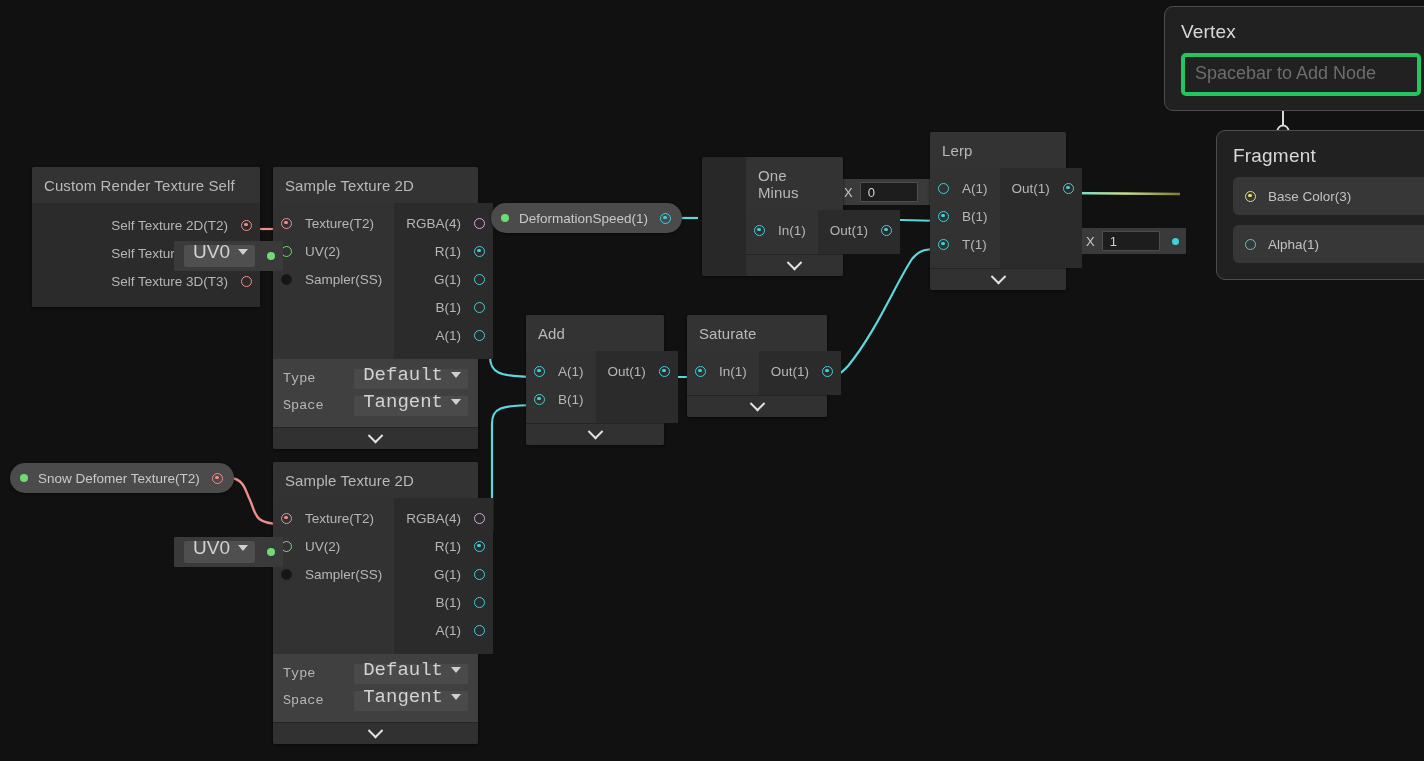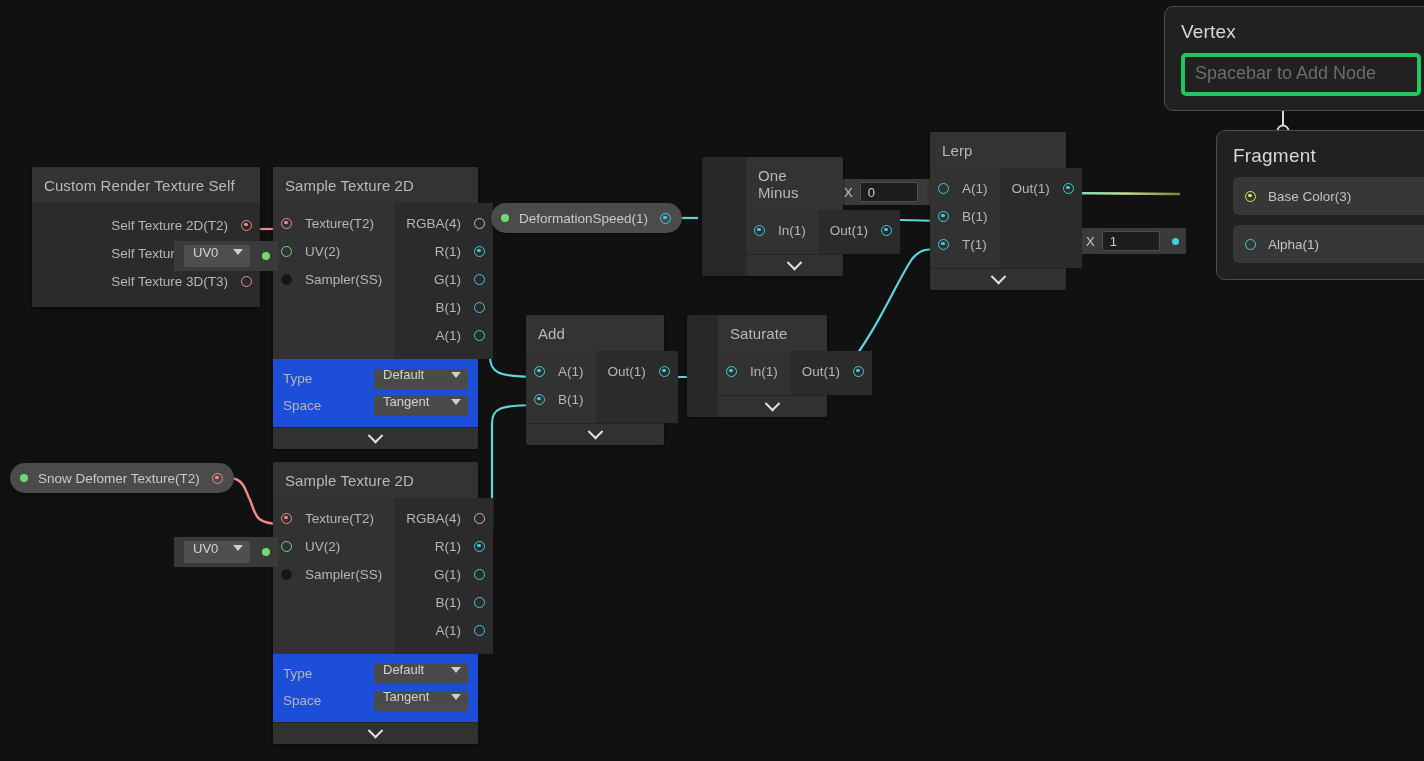--- a/index.html
+++ b/index.html
@@ -69,30 +69,30 @@
   .slot.uv { border-color: #6fdc72; }
   .slot.uv.filled::after { background: #6fdc72; }
   .slot.rgba { border-color: #dba6dd; }
   .slot.samp { border-color: #1a1a1a; background: #161616; }
   .slot.yellow { border-color: #e4e45f; }
   .slot.yellow.filled::after { background: #e4e45f; }
   .slot-gap-l { margin-right: 9px; }
   .slot-gap-r { margin-left: 9px; }
 
   
-  .node-controls { background: #1d4ed8; padding: 6px 10px 8px 10px; }
+  .node-controls { background: #404040; padding: 6px 10px 8px 10px; font-family: Liberation Mono, monospace; }
   .ctrl-row {
     display: flex; align-items: center; justify-content: space-between;
     height: 27px;
     color: #b6b6b6; font-size: 13.5px;
   }
   .dropdown {
     background: #4a4a4a;
     color: #d2d2d2;
-    font-size: 13px;
+    font-size: 19px;
     border-radius: 2px;
     height: 20px;
     min-width: 94px;
     display: flex; align-items: center; justify-content: space-between;
     padding: 0 7px 8px 9px;
   }
   .dd-caret {
     width: 0; height: 0;
     border-left: 5px solid transparent;
     border-right: 5px solid transparent;
@@ -433,21 +433,21 @@
           <span class="port-label">Out(1)</span>
           <span class="slot filled slot-gap-r"></span>
         </div>
       </div>
     </div>
     <div class="node-footer">
       <span class="chev"></span>
     </div>
   </div>
 
-  <div class="node" style="left:687px; top:315px; width:140px;padding-left:31px;">
+  <div class="node" style="left:687px; top:315px; width:140px;">
     <div class="node-title">Saturate</div>
     <div class="node-body">
       <div class="col-in" style="flex:0 0 62px;">
         <div class="port-row">
           <span class="slot filled slot-gap-l"></span>
           <span class="port-label">In(1)</span>
         </div>
       </div>
       <div class="col-out" style="min-width:78px;">
         <div class="port-row out">

